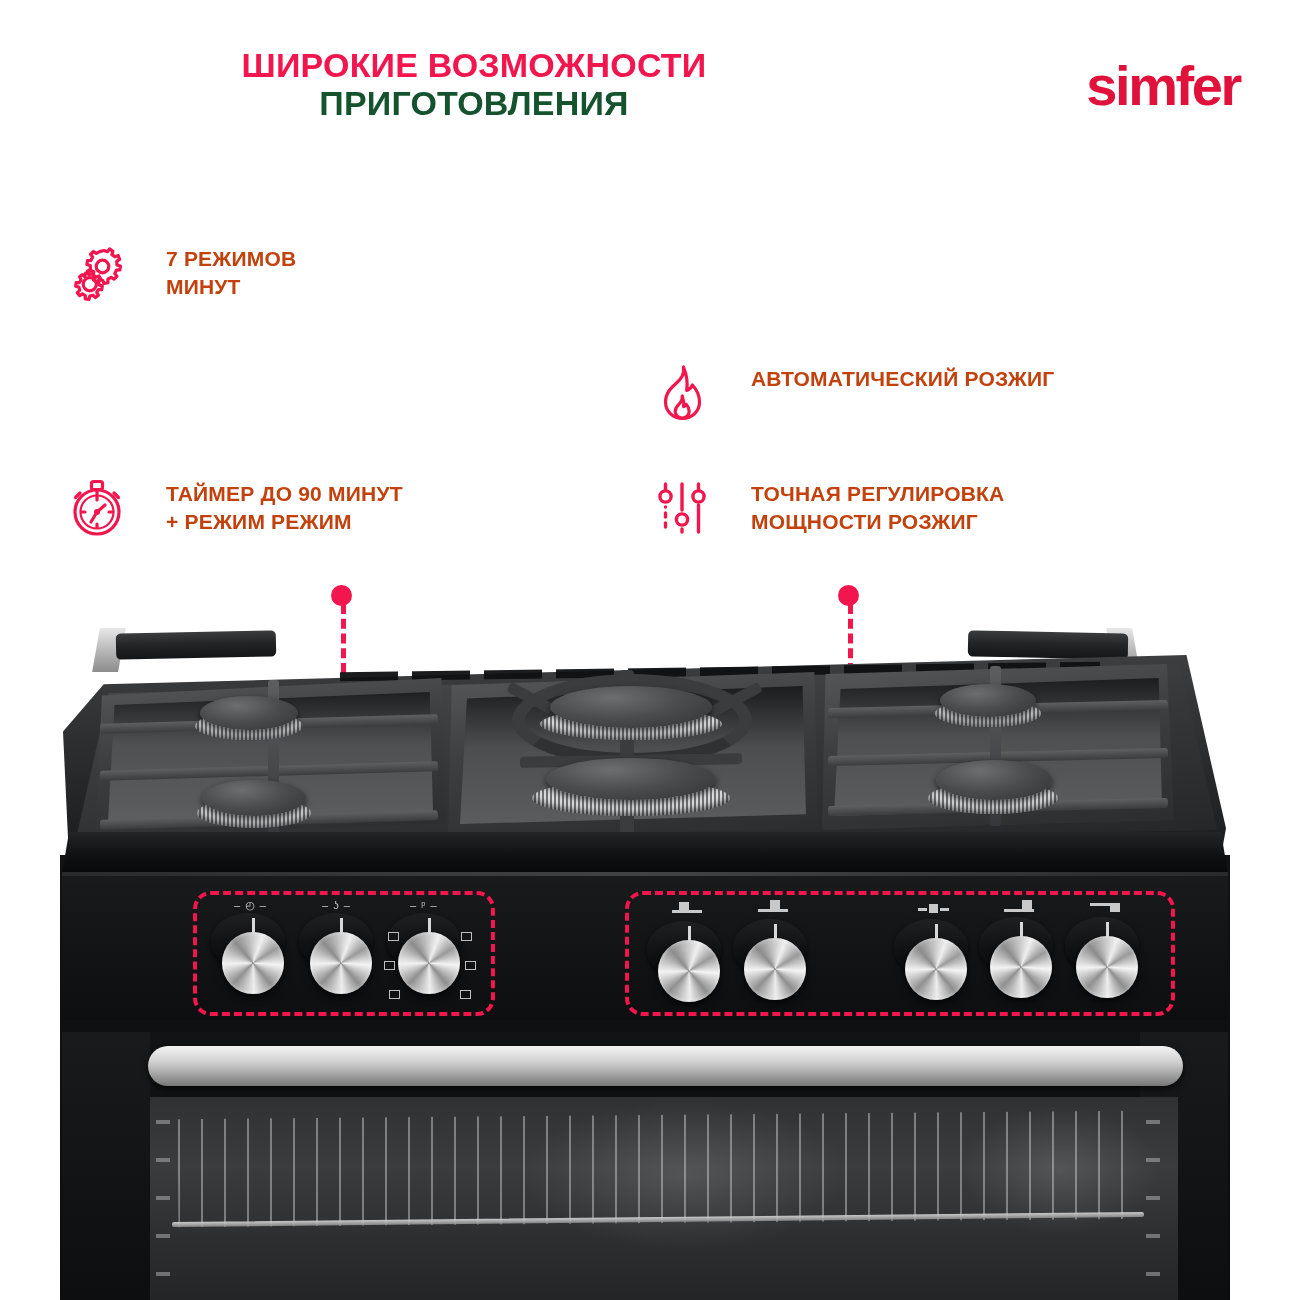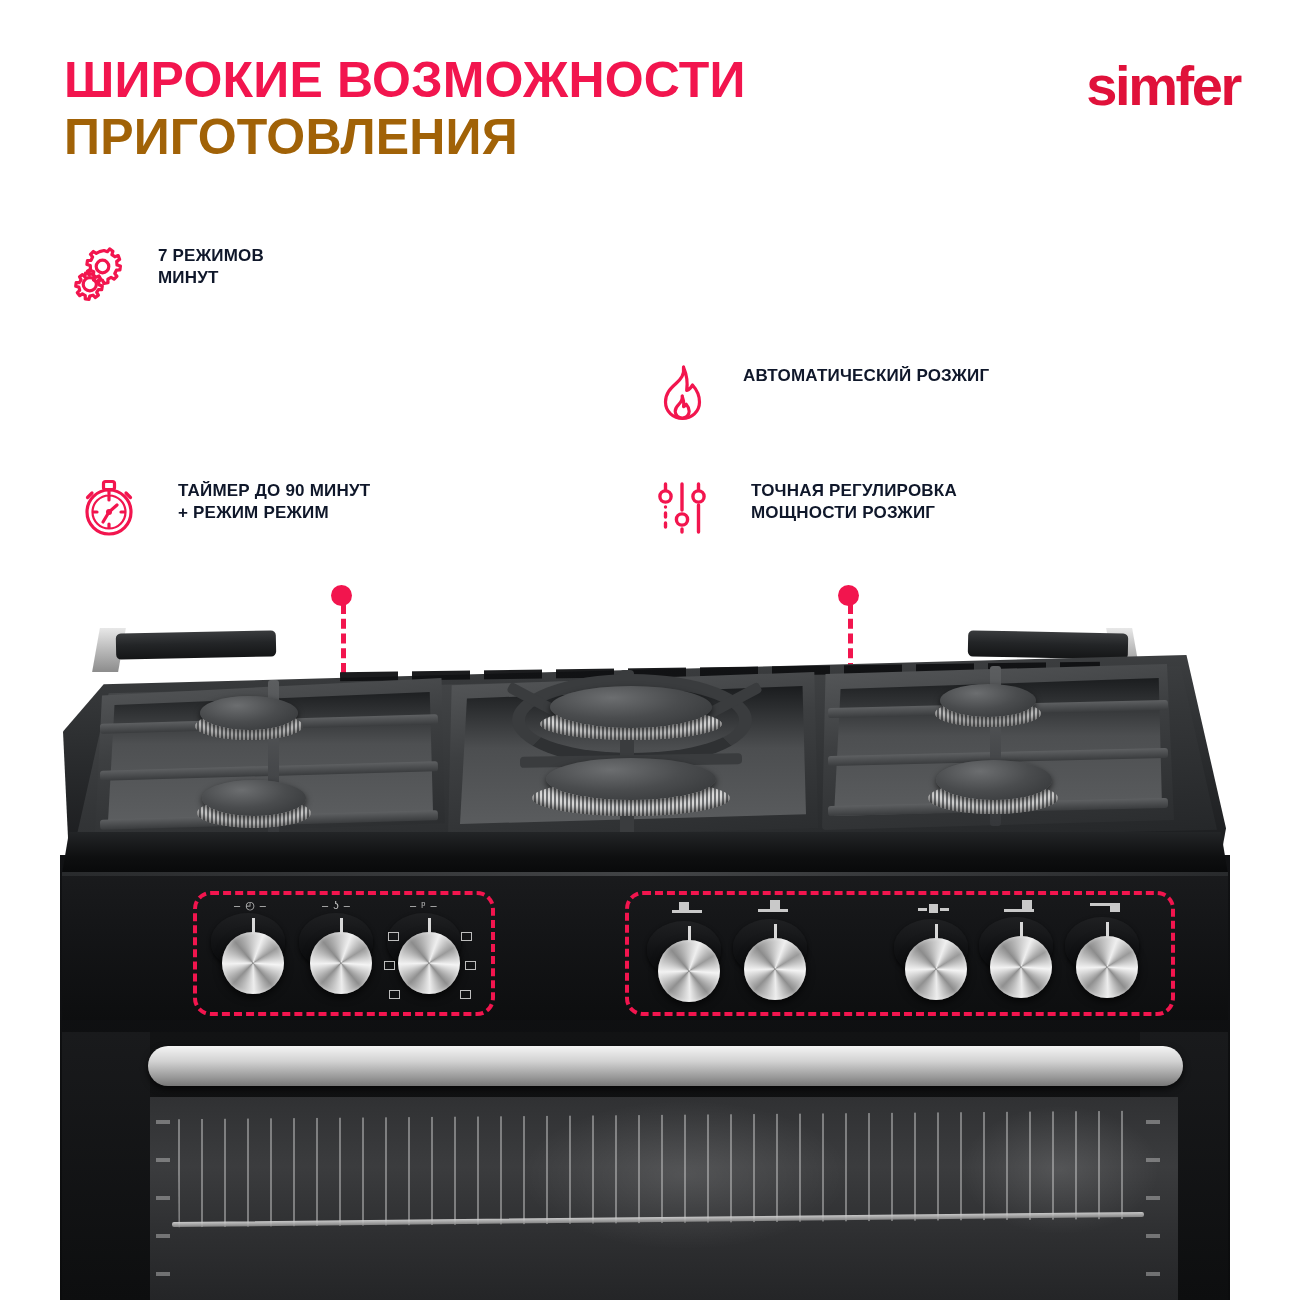--- a/index.html
+++ b/index.html
@@ -6,43 +6,43 @@
   html, body { width:1300px; height:1300px; }
   body {
     font-family: "Liberation Sans", sans-serif;
     background:#ffffff;
     position:relative;
     overflow:hidden;
   }
 
   
   .header { position:absolute; left:0; top:0; width:1300px; height:190px; }
-  .title { position:absolute; left:64px; top:52px; width:820px;
-           font-size:50px; font-weight:700; line-height:1.13;
-           letter-spacing:0.2px; }
+  .title { position:absolute; left:64px; top:46px; width:820px;
+           font-size:34px; font-weight:700; line-height:1.13;
+           letter-spacing:0.2px;text-align:center; }
   .title .l1 { color:#F2154E; display:block; }
-  .title .l2 { color:#a16207; display:block; }
+  .title .l2 { color:#14532d; display:block; }
   .logo { position:absolute; right:60px; top:58px;
           font-size:56px; font-weight:700; color:#E0113A;
           letter-spacing:-2.4px; line-height:1; }
 
   
   .features { position:absolute; left:0; top:228px; width:1300px; height:330px; }
   .feat { position:absolute; display:flex; align-items:flex-start; }
   .feat .ic { width:74px; flex:0 0 74px; height:74px;
               display:flex; align-items:center; justify-content:center; }
-  .feat .tx { margin-left:24px; padding-top:9px;
-              font-size:17px; font-weight:700; color:#0f172a;
+  .feat .tx { margin-left:32px; padding-top:9px;
+              font-size:21px; font-weight:700; color:#c2410c;
               line-height:1.32; letter-spacing:0.2px; white-space:nowrap; }
 
   .f1 { left:60px; top:8px; }
   .f2 { left:60px; top:128px; }
-  .f3 { left:72px; top:243px;gap:8px; }
+  .f3 { left:60px; top:243px; }
   .f4 { left:645px; top:128px; }
-  .f5 { left:645px; top:243px;gap:8px; }
+  .f5 { left:645px; top:243px; }
 
   
   .callout { position:absolute; }
   .dot { position:absolute; width:21px; height:21px; border-radius:50%;
          background:#F2154E; }
   .vline { position:absolute; width:0; border-left:5px dashed #F2154E; }
 
   
   .product { position:absolute; left:0; top:600px; width:1300px; height:700px; }
 

